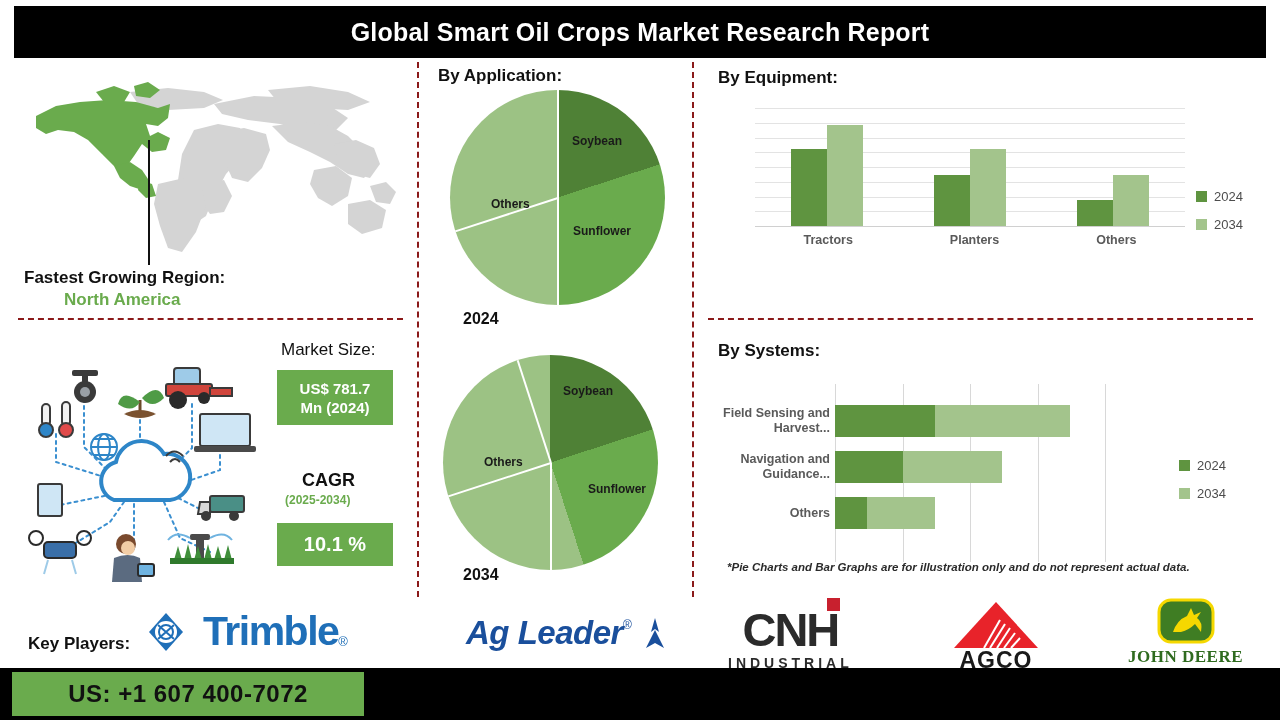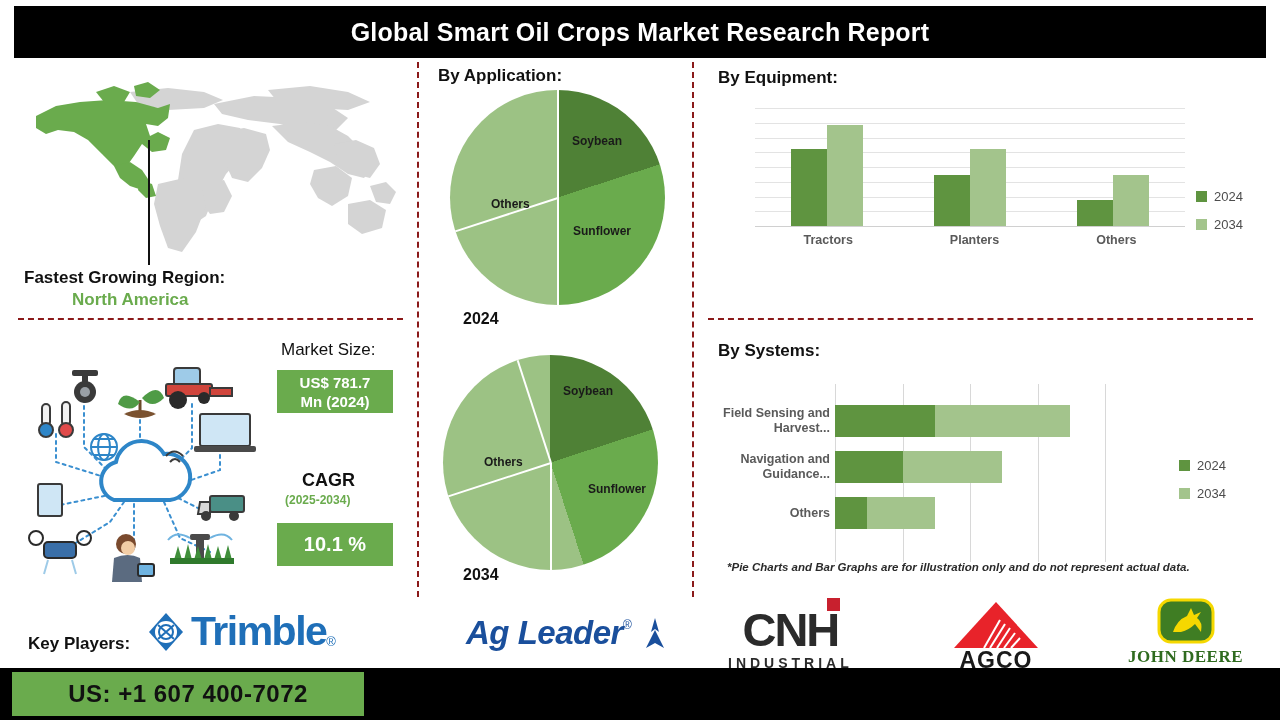--- a/index.html
+++ b/index.html
@@ -37,31 +37,31 @@
   .map-wrap{position:absolute;left:18px;top:74px;width:390px;height:190px;}
   .map-wrap svg{width:100%;height:100%;}
   .pointer-line{
     position:absolute;left:148px;top:140px;width:0;height:125px;
     border-left:2px solid #111;
   }
   .fastest-label{
     position:absolute;left:24px;top:268px;font-size:17px;font-weight:bold;color:#111;
   }
   .fastest-value{
-    position:absolute;left:64px;top:290px;font-size:17px;font-weight:bold;color:#6aab4d;margin-left:8px;
+    position:absolute;left:64px;top:290px;font-size:17px;font-weight:bold;color:#6aab4d;
   }
 
   
   .iot{position:absolute;left:14px;top:352px;width:258px;height:235px;}
   .iot svg{width:100%;height:100%;}
 
   
   .ms-title{position:absolute;left:281px;top:340px;font-size:17px;font-weight:normal;color:#111;}
   .ms-box{
-    position:absolute;left:277px;top:370px;width:116px;height:43px;
+    position:absolute;left:277px;top:370px;width:116px;height:55px;
     background:#6aab4d;color:#fff;display:flex;flex-direction:column;
     align-items:center;justify-content:center;font-weight:bold;font-size:15px;line-height:19px;
     text-align:center;
   }
   .cagr-title{position:absolute;left:302px;top:470px;font-size:18px;font-weight:bold;color:#111;}
   .cagr-years{position:absolute;left:285px;top:493px;font-size:12px;font-weight:bold;color:#6aab4d;}
   .cagr-box{
     position:absolute;left:277px;top:523px;width:116px;height:43px;
     background:#6aab4d;color:#fff;display:flex;align-items:center;justify-content:center;
     font-weight:bold;font-size:20px;
@@ -413,21 +413,21 @@
   <div class="players-band"></div>
   <div class="key-players-label">Key Players:</div>
 
   <div class="logo" id="logo-trimble">
     <svg width="42" height="42" viewBox="0 0 42 42">
       <path d="M21 2 L38 21 L21 40 L4 21 Z" fill="#1f6fb8"></path>
       <circle cx="21" cy="21" r="11" fill="#ffffff"></circle>
       <circle cx="21" cy="21" r="7" fill="none" stroke="#1f6fb8" stroke-width="2"></circle>
       <path d="M13 14 L29 28 M29 14 L13 28" stroke="#1f6fb8" stroke-width="2"></path>
     </svg>
-    <span style="font-size:41px;font-weight:bold;color:#1f6fb8;letter-spacing:-1.5px;margin-left:4px;">Trimble</span>
+    <span style="font-size:41px;font-weight:bold;color:#1f6fb8;letter-spacing:-1.5px;margin-left:16px;">Trimble</span>
     <span style="font-size:13px;color:#1f6fb8;align-self:flex-end;margin-bottom:6px;">®</span>
   </div>
 
   <div class="logo" id="logo-agleader">
     <span style="font-size:33px;font-weight:bold;font-style:italic;color:#1a4f9c;letter-spacing:-.5px;">Ag Leader</span>
     <span style="font-size:12px;color:#1a4f9c;align-self:flex-start;margin-top:4px;">®</span>
     <svg width="34" height="34" viewBox="0 0 34 34" style="margin-left:6px;">
       <path d="M17 2 L21 16 L17 13 L13 16 Z" fill="#1a4f9c"></path>
       <path d="M17 14 L26 32 L17 27 L8 32 Z" fill="#1a4f9c"></path>
     </svg>

